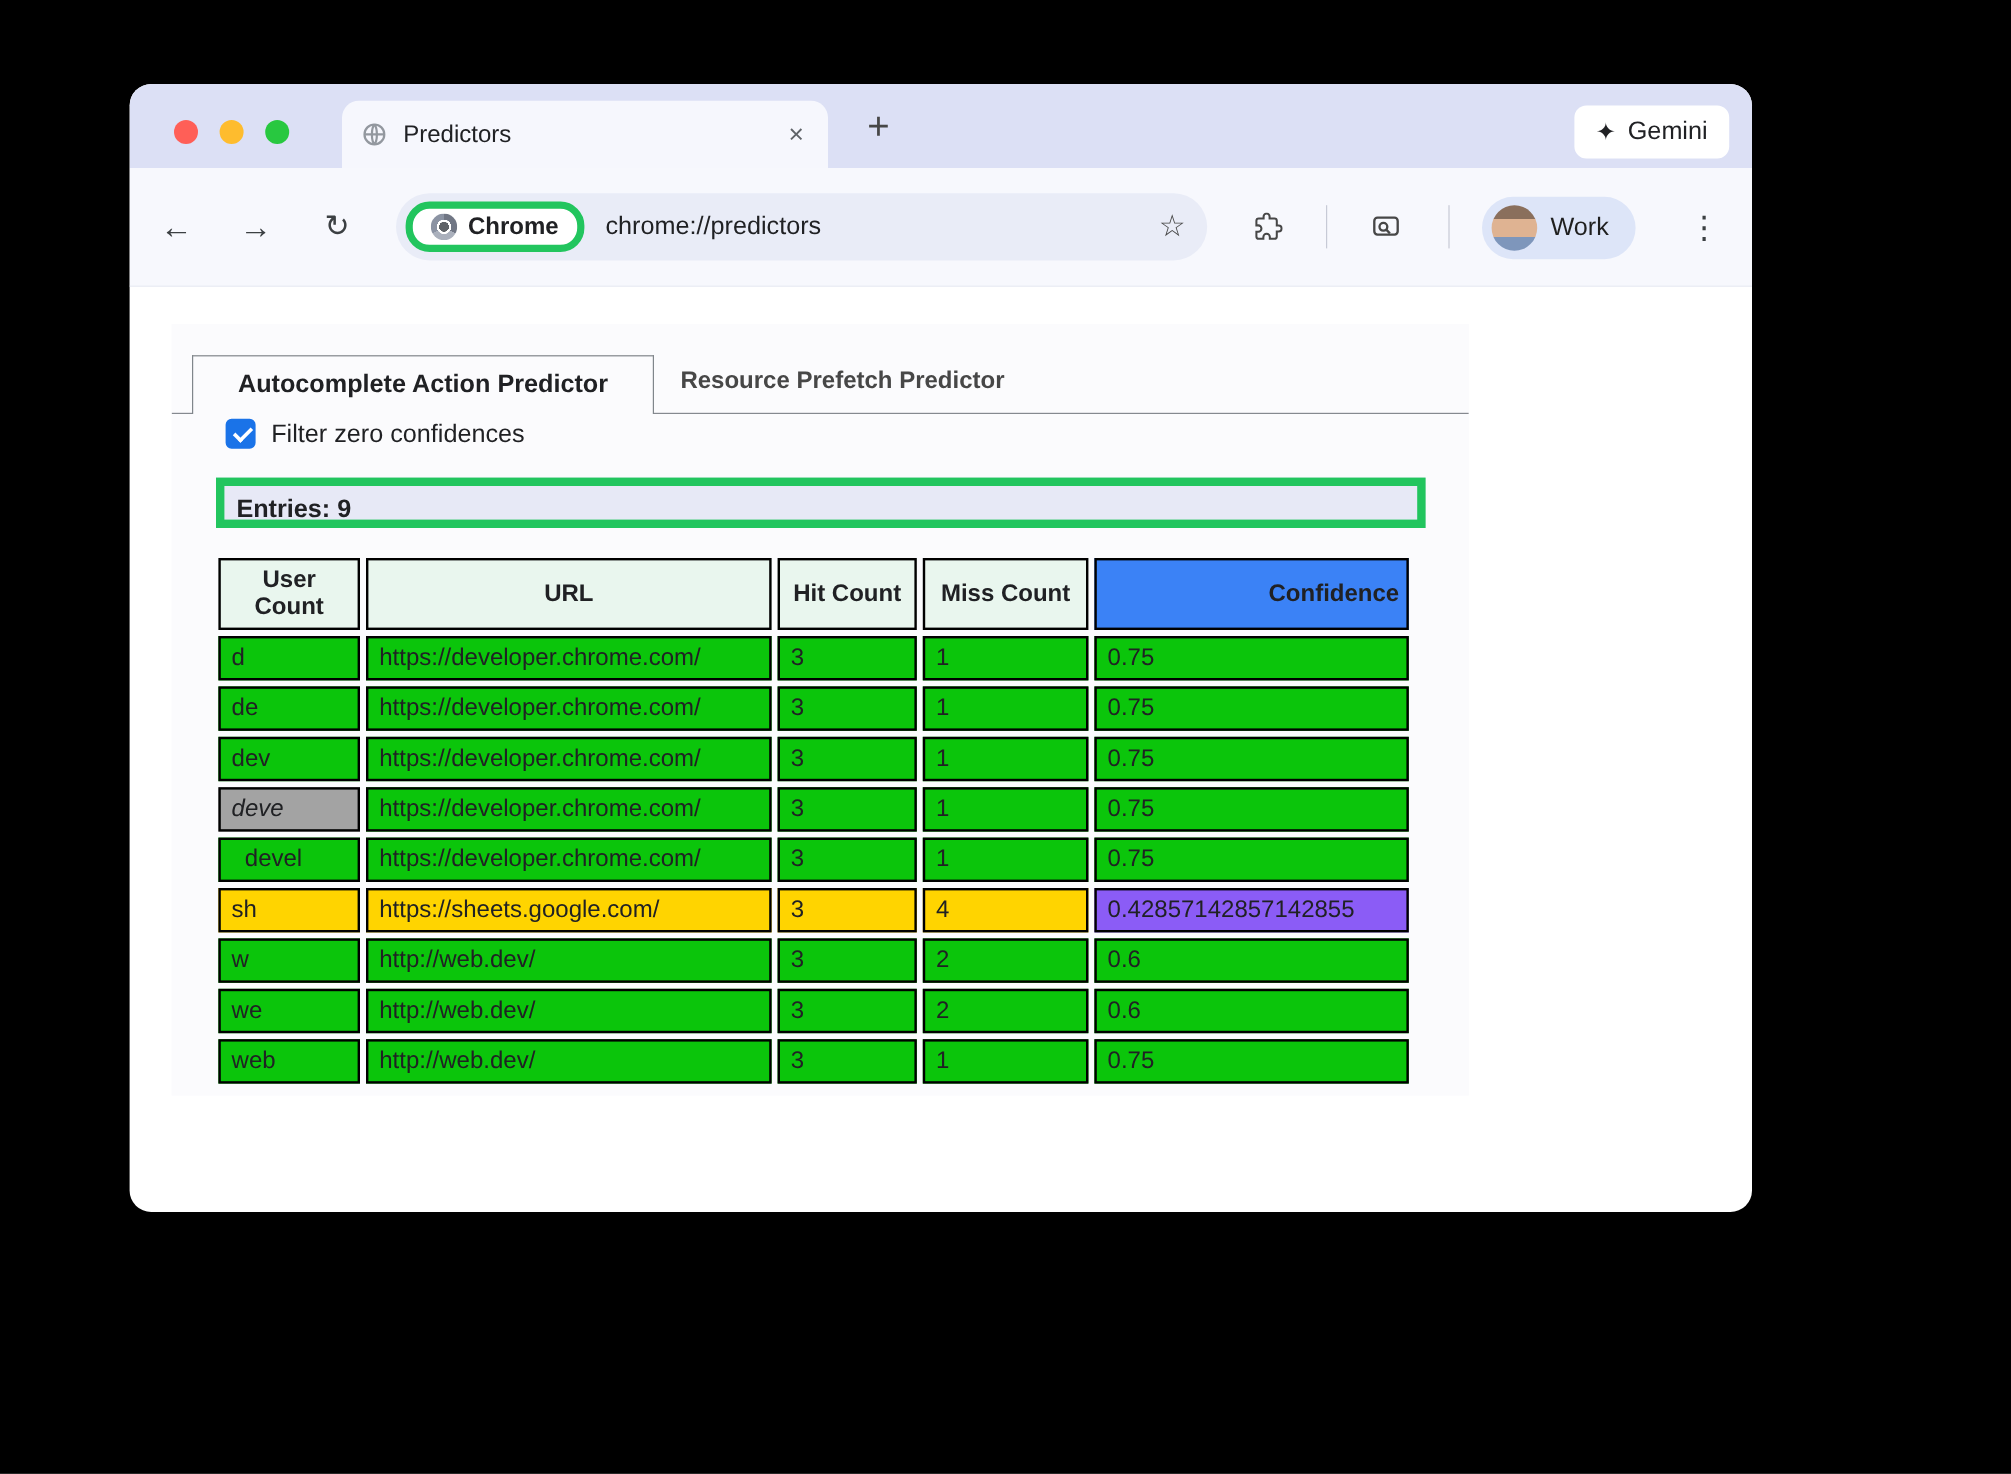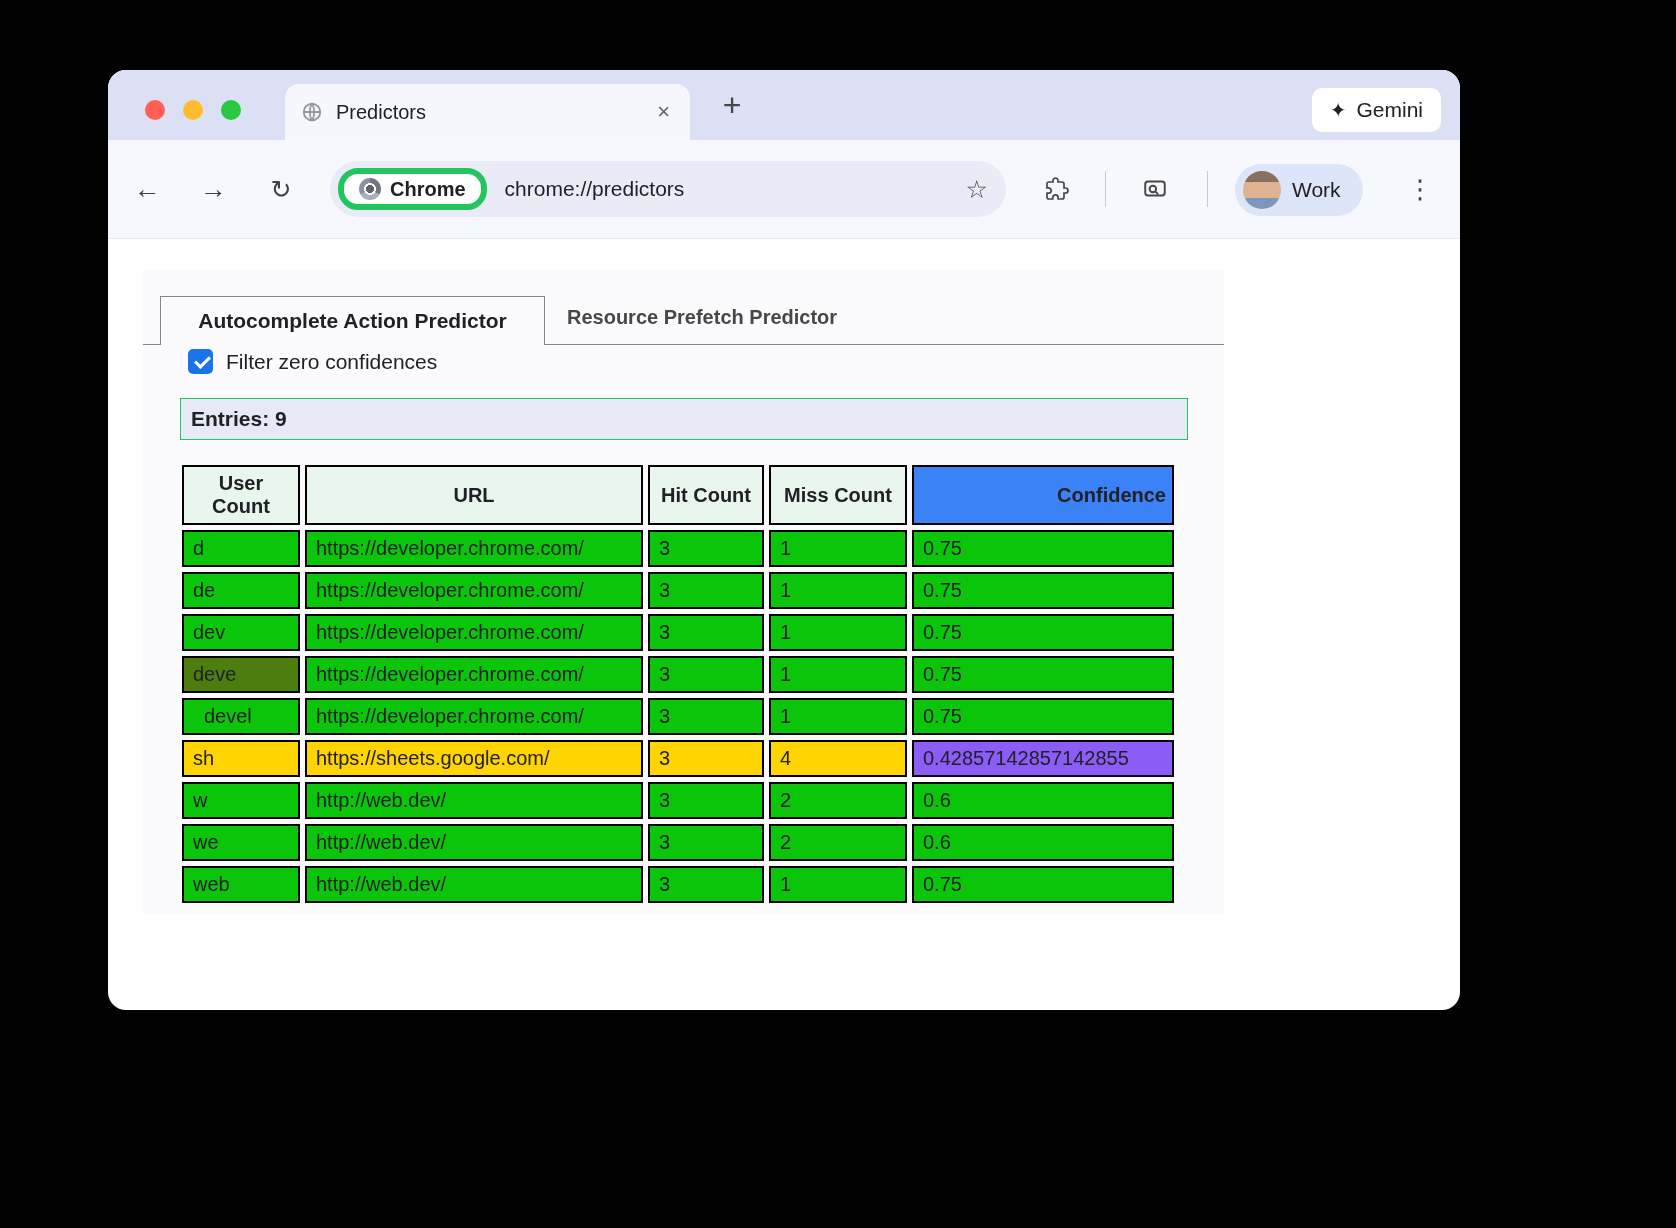--- a/index.html
+++ b/index.html
@@ -71,21 +71,21 @@
 
   .filter-row { position:absolute; left:45px; top:79px; display:flex; align-items:center; gap:13px; }
   .checkbox { width:25px; height:25px; border-radius:5px; background:#fff; border:2px solid #6b6f76;
               position:relative; }
   .checkbox.checked { background:#1a73e8; border-color:#1a73e8; }
   .checkbox.checked::after { content:""; position:absolute; left:5px; top:5px; width:12px; height:6px;
               border-left:3px solid #fff; border-bottom:3px solid #fff; transform:rotate(-45deg); }
   .filter-label { font-size:21px; color:#202124; }
 
   .entries-box { position:absolute; left:37px; top:128px; width:1008px; height:42px;
-                 background:#e7e9f6; border:1px solid #22c55e; font-size:21px; font-weight:700;
+                 background:#e7e9f6; border:7px solid #22c55e; font-size:21px; font-weight:700;
                  color:#202124; line-height:40px; padding-left:10px; }
 
   table.predictors { position:absolute; left:34px; top:190px; width:1002px;
                      border-collapse:separate; border-spacing:5px; table-layout:fixed; }
   table.predictors th { border:2px solid #000; font-size:20px; font-weight:700; color:#202124;
                         padding:5px 6px; text-align:center; }
   table.predictors td { border:2px solid #000; font-size:20px; color:#202124;
                         padding:5px 9px; height:29px; text-align:left; overflow:hidden; white-space:nowrap; }
 
   svg { display:block; }
@@ -218,21 +218,21 @@
             <td style="background: rgb(11, 197, 11);">0.75</td>
           </tr>
           <tr>
             <td style="background: rgb(11, 197, 11);">dev</td>
             <td style="background: rgb(11, 197, 11);">https://developer.chrome.com/</td>
             <td style="background: rgb(11, 197, 11);">3</td>
             <td style="background: rgb(11, 197, 11);">1</td>
             <td style="background: rgb(11, 197, 11);">0.75</td>
           </tr>
           <tr>
-            <td style="background: #4d7c0f;">deve</td>
+            <td style="background: #a3a3a3; font-style: italic;">deve</td>
             <td style="background: rgb(11, 197, 11);">https://developer.chrome.com/</td>
             <td style="background: rgb(11, 197, 11);">3</td>
             <td style="background: rgb(11, 197, 11);">1</td>
             <td style="background: rgb(11, 197, 11);">0.75</td>
           </tr>
           <tr>
             <td style="background: rgb(11, 197, 11); padding-left: 20px;">devel</td>
             <td style="background: rgb(11, 197, 11);">https://developer.chrome.com/</td>
             <td style="background: rgb(11, 197, 11);">3</td>
             <td style="background: rgb(11, 197, 11);">1</td>

